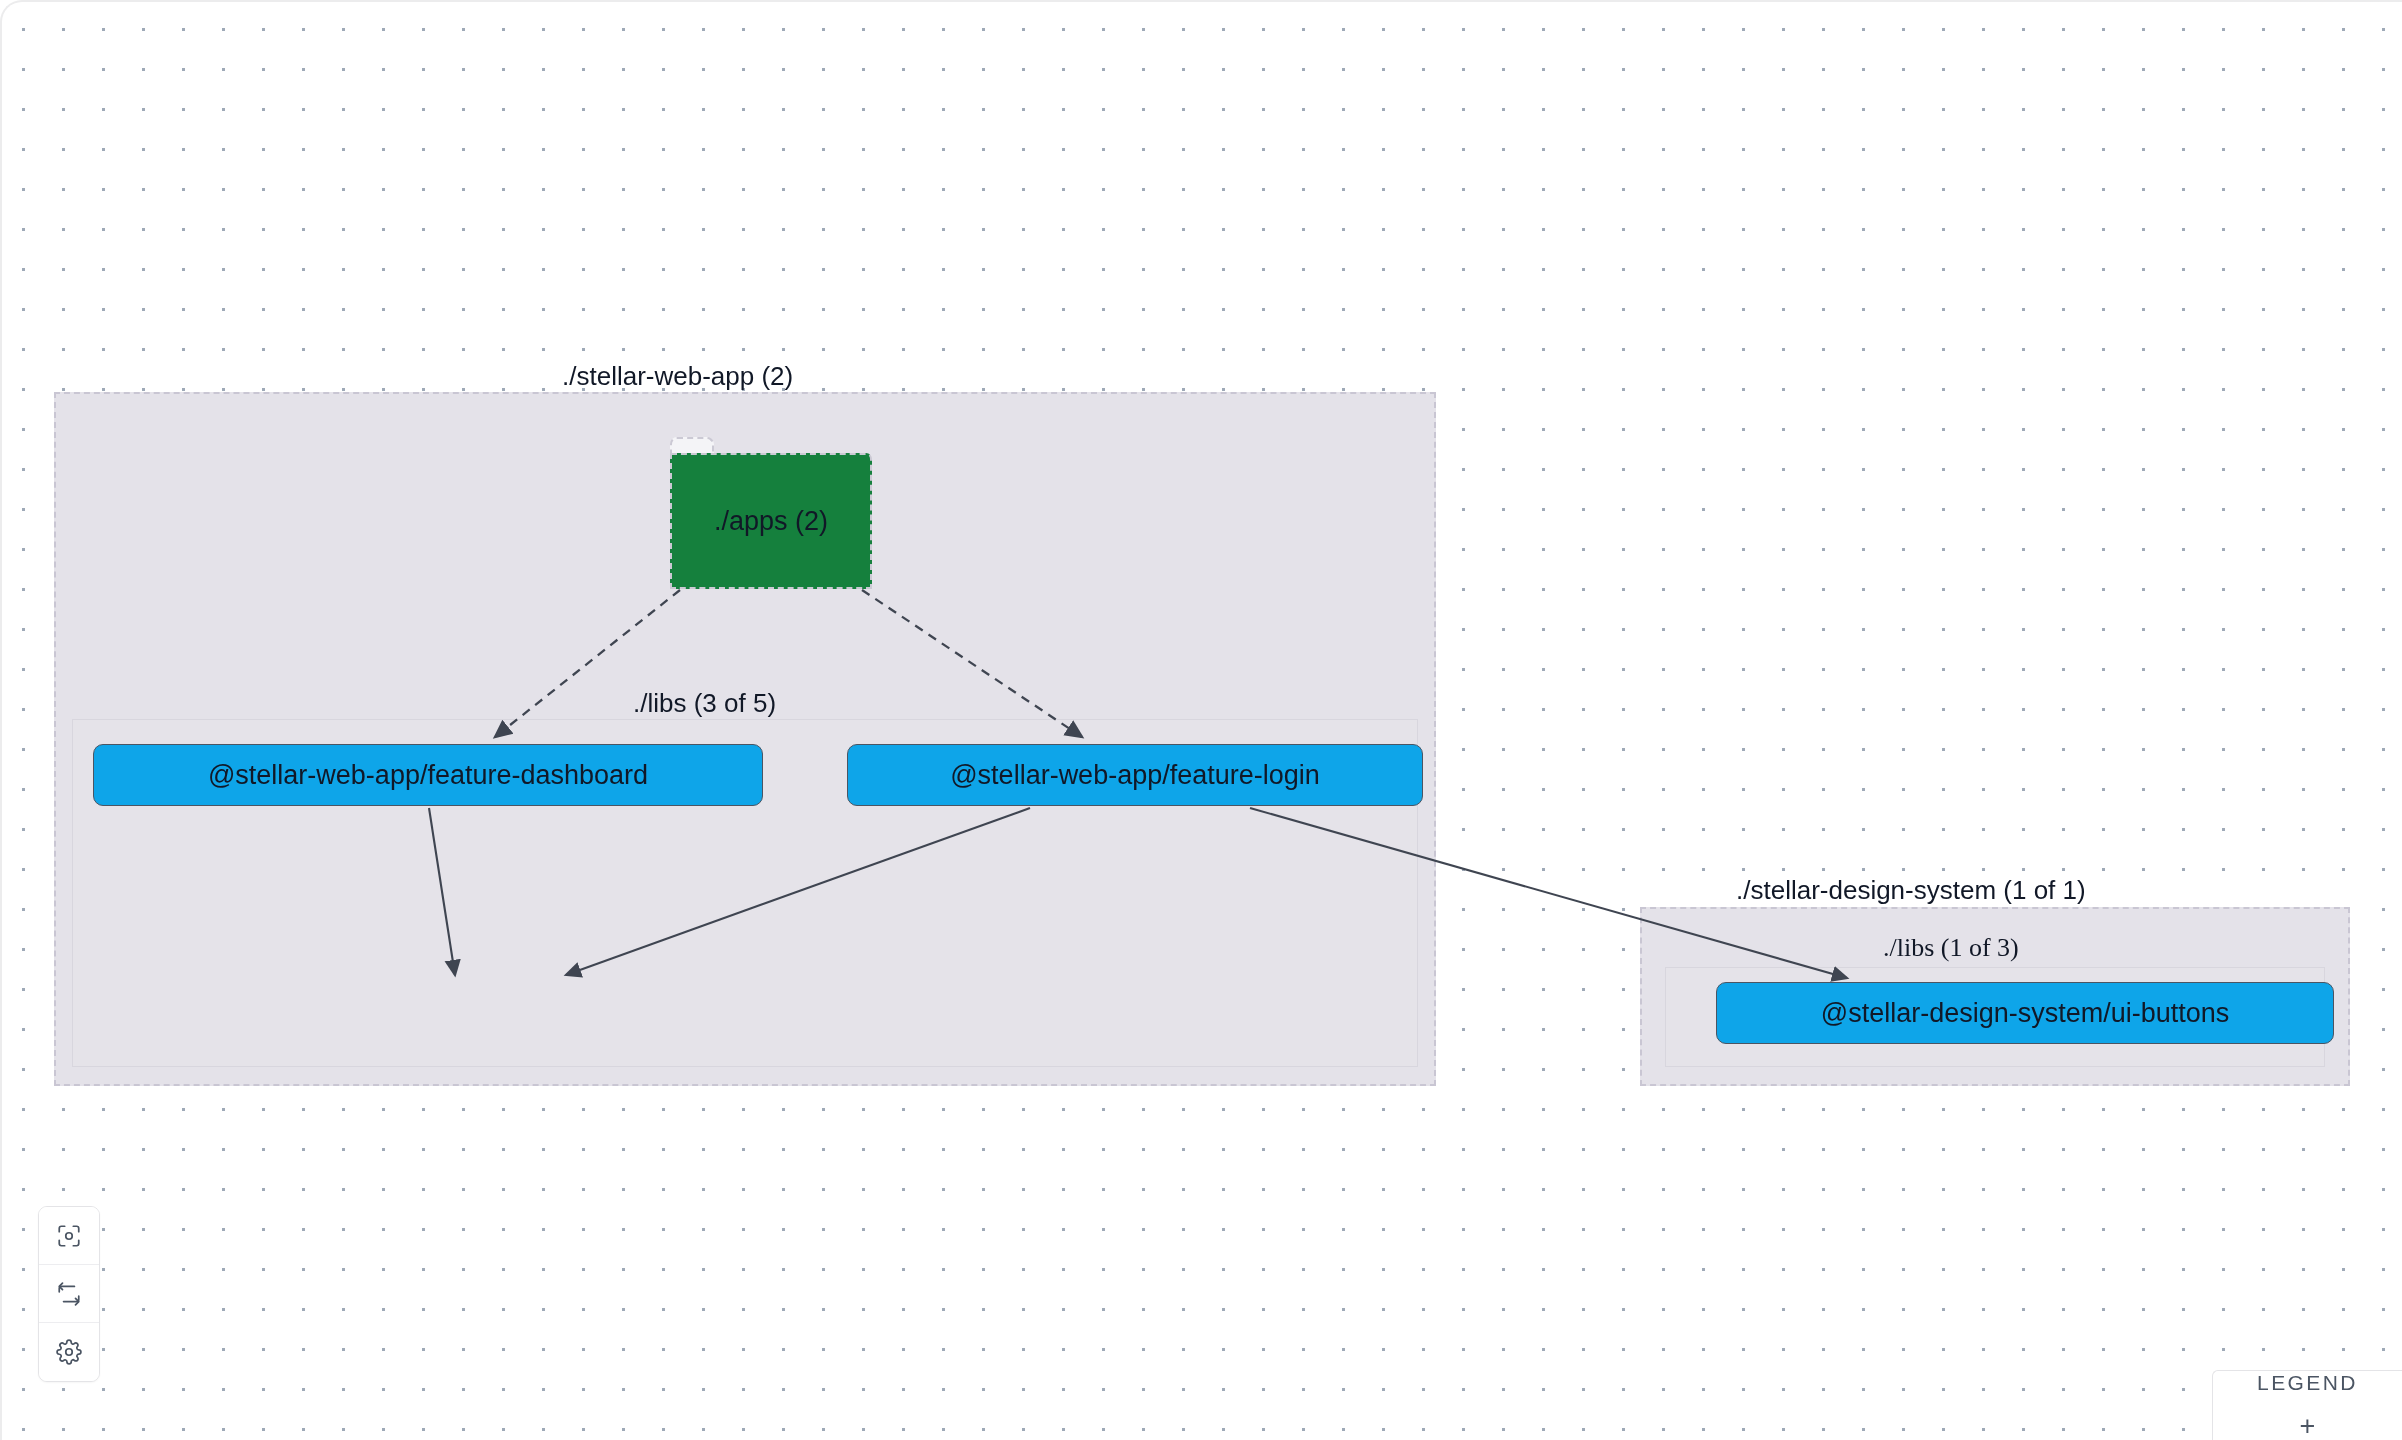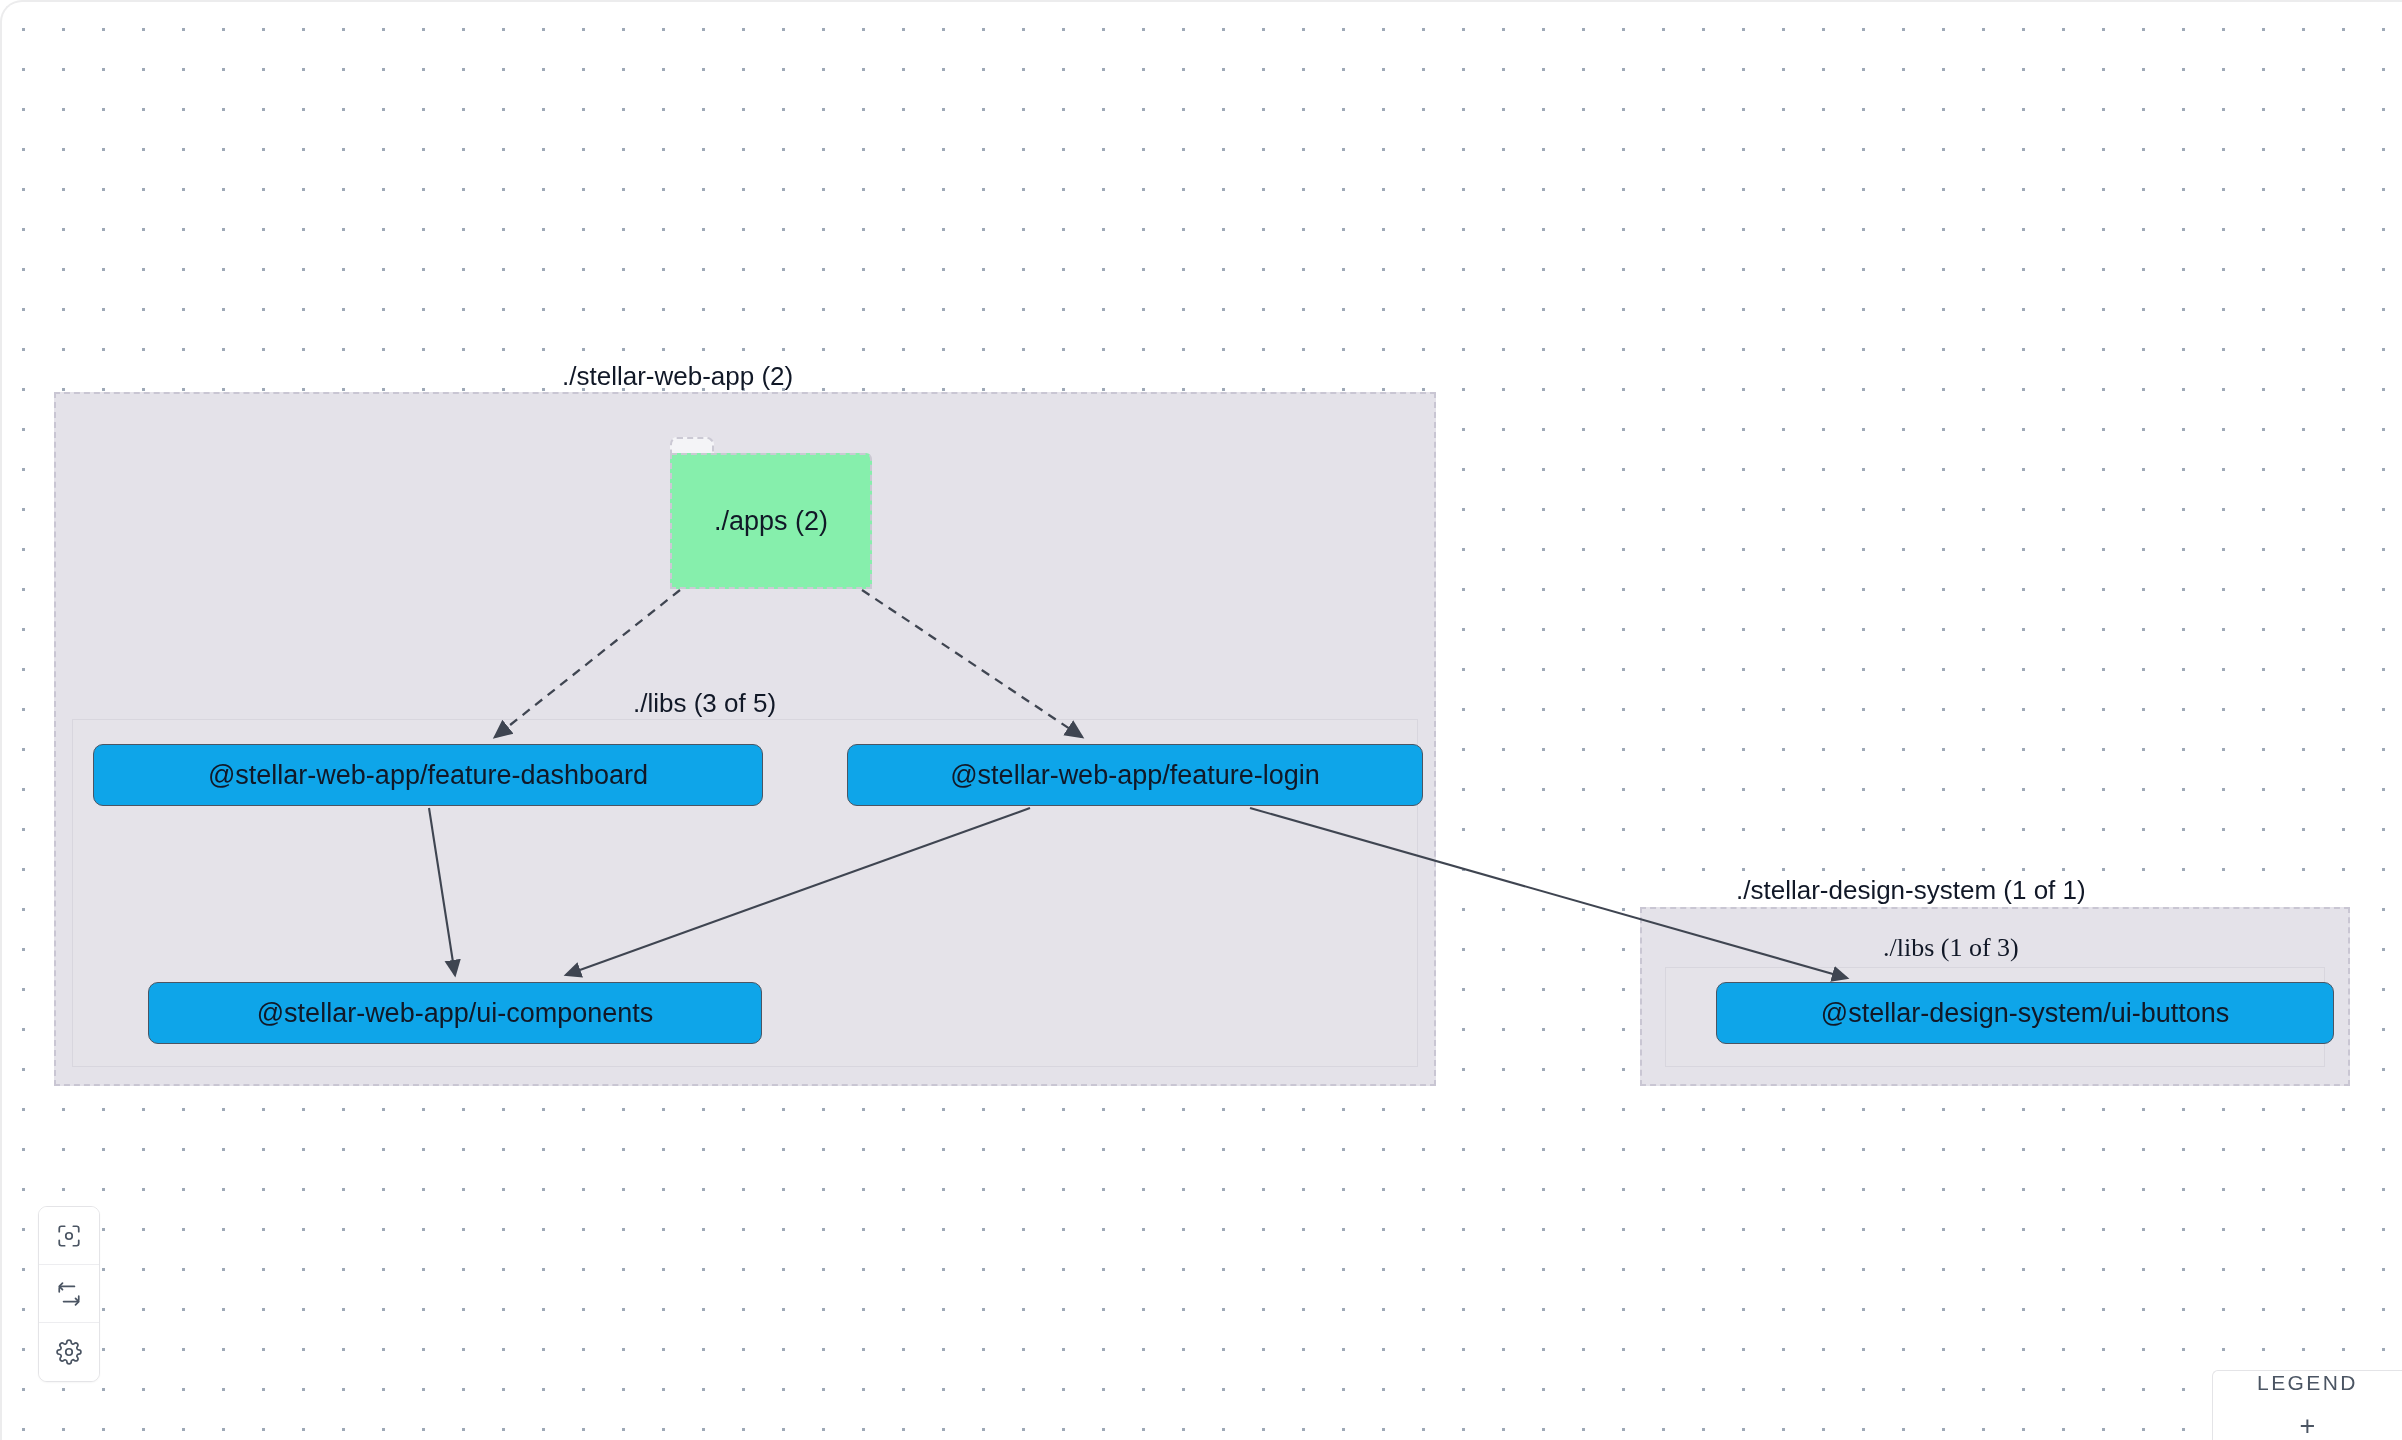--- a/index.html
+++ b/index.html
@@ -88,21 +88,21 @@
     background: #f4f4f7;
     border: 2px dashed #cbc9d4;
     border-bottom: none;
     border-top-left-radius: 7px;
     border-top-right-radius: 7px;
   }
   .folder-body {
     position: absolute;
     left: 0; top: 16px;
     right: 0; bottom: 0;
-    background: #86efac;
+    background: #15803d;
     border: 2px dashed #cbc9d4;
     border-top-right-radius: 6px;
     display: flex;
     align-items: center;
     justify-content: center;
   }
   .folder-label {
     font-size: 27px;
     color: #111827;
     white-space: nowrap;
@@ -237,23 +237,20 @@
     </div>
 
     <div class="proj-node" style="left:93px; top:744px; width:670px; height:62px;">
       <span class="proj-label">@stellar-web-app/feature-dashboard</span>
     </div>
 
     <div class="proj-node" style="left:823px; top:744px; width:576px; height:62px;margin-left:24px;">
       <span class="proj-label">@stellar-web-app/feature-login</span>
     </div>
 
-    <div class="proj-node" style="left:148px; top:982px; width:614px; height:62px;">
-      <span class="proj-label">@stellar-web-app/ui-components</span>
-    </div>
 
     <div class="proj-node" style="left:1716px; top:982px; width:618px; height:62px;">
       <span class="proj-label">@stellar-design-system/ui-buttons</span>
     </div>
 
   </div>
 
   <div id="tool-strip">
 
     <button class="tool-btn" title="Focus graph">

